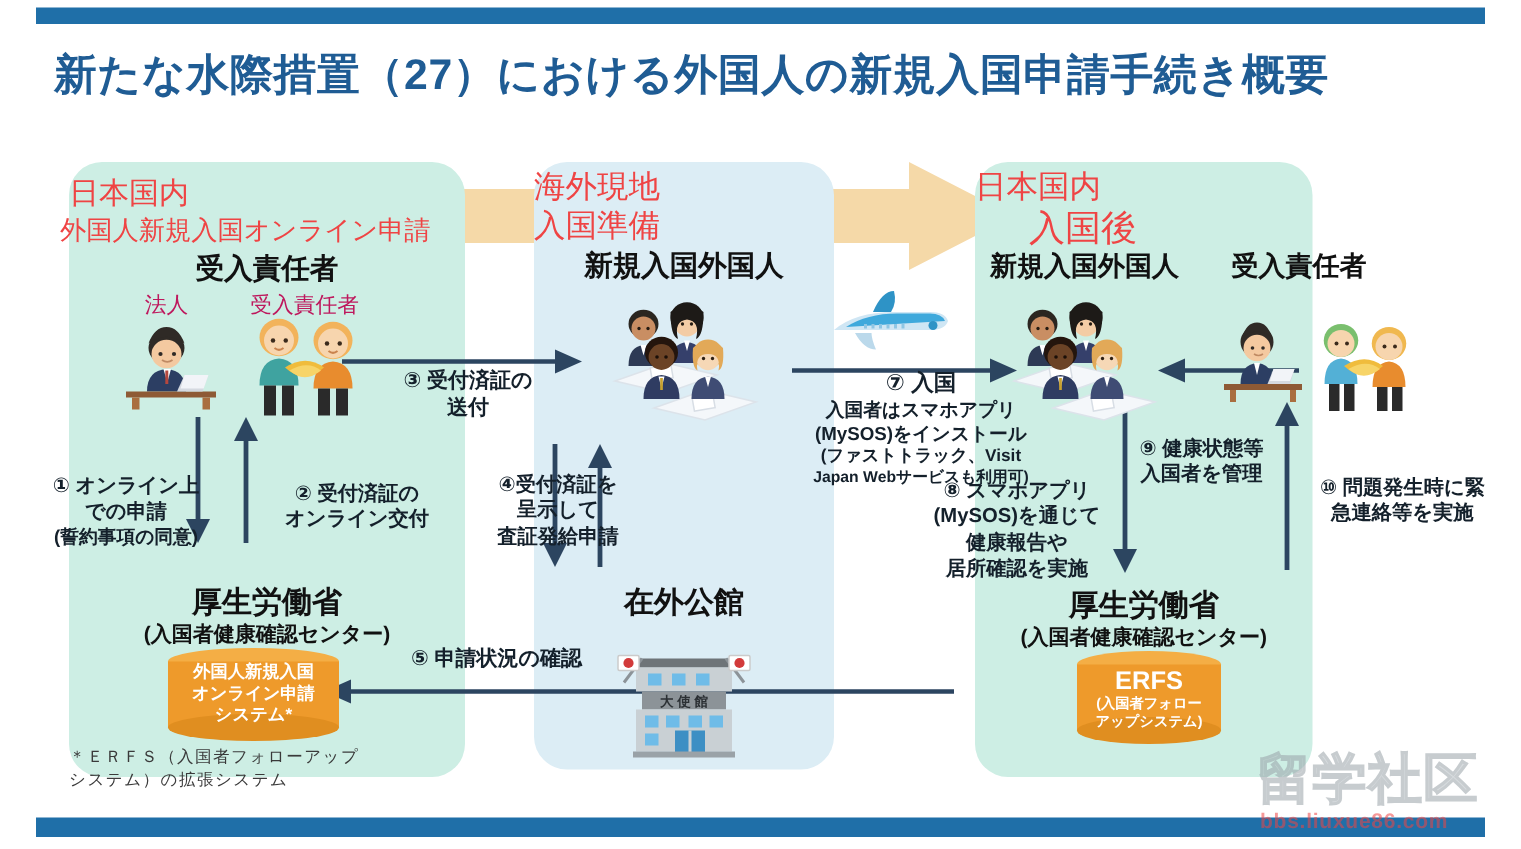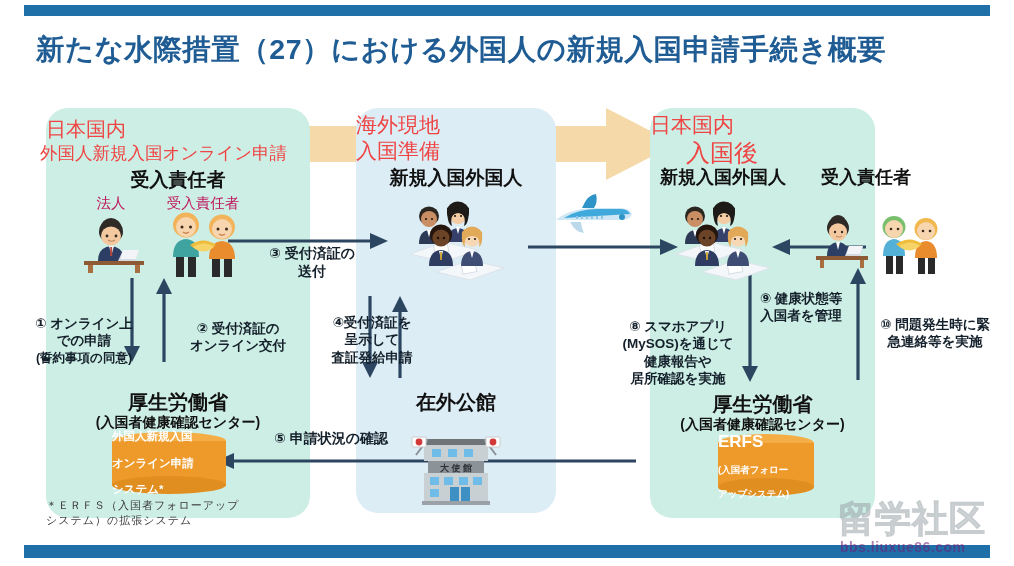--- a/index.html
+++ b/index.html
@@ -41,28 +41,28 @@
   .sub-grey{color:#be185d;text-align:center;}
   .step{color:#14202B;font-weight:bold;line-height:1.28;}
   .note{color:#3A3A3A;line-height:1.35;letter-spacing:1px;}
 
   
   .cyl{position:absolute;z-index:6;}
   .cyl .body{position:absolute;left:0;top:9px;width:100%;height:calc(100% - 18px);background:#EE9A2B;}
   .cyl .top{position:absolute;left:0;top:0;width:100%;height:18px;border-radius:50%/50%;background:#F4AE45;}
   .cyl .bot{position:absolute;left:0;bottom:0;width:100%;height:18px;border-radius:50%/50%;background:#E08E20;}
   .cyl .txt{position:absolute;left:0;top:0;width:100%;height:100%;
-    display:flex;flex-direction:column;align-items:flex-start;justify-content:center;
-    color:#ffffff;font-weight:bold;text-align:center;line-height:1.25;z-index:3;gap:12px;}
+    display:flex;flex-direction:column;align-items:center;justify-content:center;
+    color:#ffffff;font-weight:bold;text-align:center;line-height:1.25;z-index:3;}
 
   
   #watermark{position:absolute;left:838px;top:495px;width:176px;height:66px;z-index:9;opacity:.55;}
   #wm-text{position:absolute;left:0;top:0;width:176px;font-size:36px;font-weight:bold;
     color:#B7BFC4;letter-spacing:1px;-webkit-text-stroke:1px #9AA3A9;}
-  #wm-url{position:absolute;left:2px;top:44px;font-size:14px;font-weight:bold;color:#701a75;letter-spacing:.5px;}
+  #wm-url{position:absolute;left:2px;top:44px;font-size:14px;font-weight:bold;color:#ef4444;letter-spacing:.5px;}
 
   svg{display:block;overflow:visible;}
 </style>
 </head>
 <body>
 
 <div id="root">
 
   <div class="slide-bar" id="bar-top"></div>
   <div class="slide-bar" id="bar-bottom"></div>
@@ -283,20 +283,27 @@
       <rect x="48" y="26" width="2" height="3"></rect>
         <rect x="53" y="26" width="2" height="3"></rect>
     </g>
   </svg>
 
   <svg class="lyr" style="left:528px;top:238px;width:150px;height:18px;z-index:5;" viewBox="0 0 150 18">
     <line x1="0" y1="9" x2="134" y2="9" stroke="#2C4560" stroke-width="3"></line>
     <path d="M132 1 L150 9 L132 17 Z" fill="#2C4560"></path>
   </svg>
 
+  <div class="lyr step" style="left:524px;top:246px;width:180px;font-size:13.5px;text-align:center;">
+    <div style="font-size:15px;">⑦ 入国</div>
+    <div style="font-size:12.5px;">入国者はスマホアプリ</div>
+    <div style="font-size:12.5px;">(MySOS)をインストール</div>
+    <div style="font-size:11.5px;">(ファストトラック、Visit</div>
+    <div style="font-size:10.5px;">Japan Webサービスも利用可)</div>
+  </div>
 
   <svg class="lyr" style="left:658px;top:192px;width:130px;height:92px;z-index:6;" viewBox="0 0 130 92">
     <path d="M18 62 L52 50 L86 58 L52 70 Z" fill="#F4F7FA" stroke="#DCE3EA"></path>
     <path d="M44 80 L78 68 L112 76 L78 88 Z" fill="#F4F7FA" stroke="#DCE3EA"></path>
     <rect x="42" y="52" width="14" height="9" fill="#ffffff" stroke="#D8DEE5" transform="rotate(-10 49 56)"></rect>
     <rect x="70" y="72" width="14" height="9" fill="#ffffff" stroke="#D8DEE5" transform="rotate(-10 77 76)"></rect>
     <ellipse cx="37" cy="24" rx="10" ry="9.5" fill="#2B2620"></ellipse>
     <ellipse cx="37" cy="27" rx="8" ry="8" fill="#C98E63"></ellipse>
     <circle cx="34" cy="27" r="1.1" fill="#241B12"></circle>
       <circle cx="40" cy="27" r="1.1" fill="#241B12"></circle>

